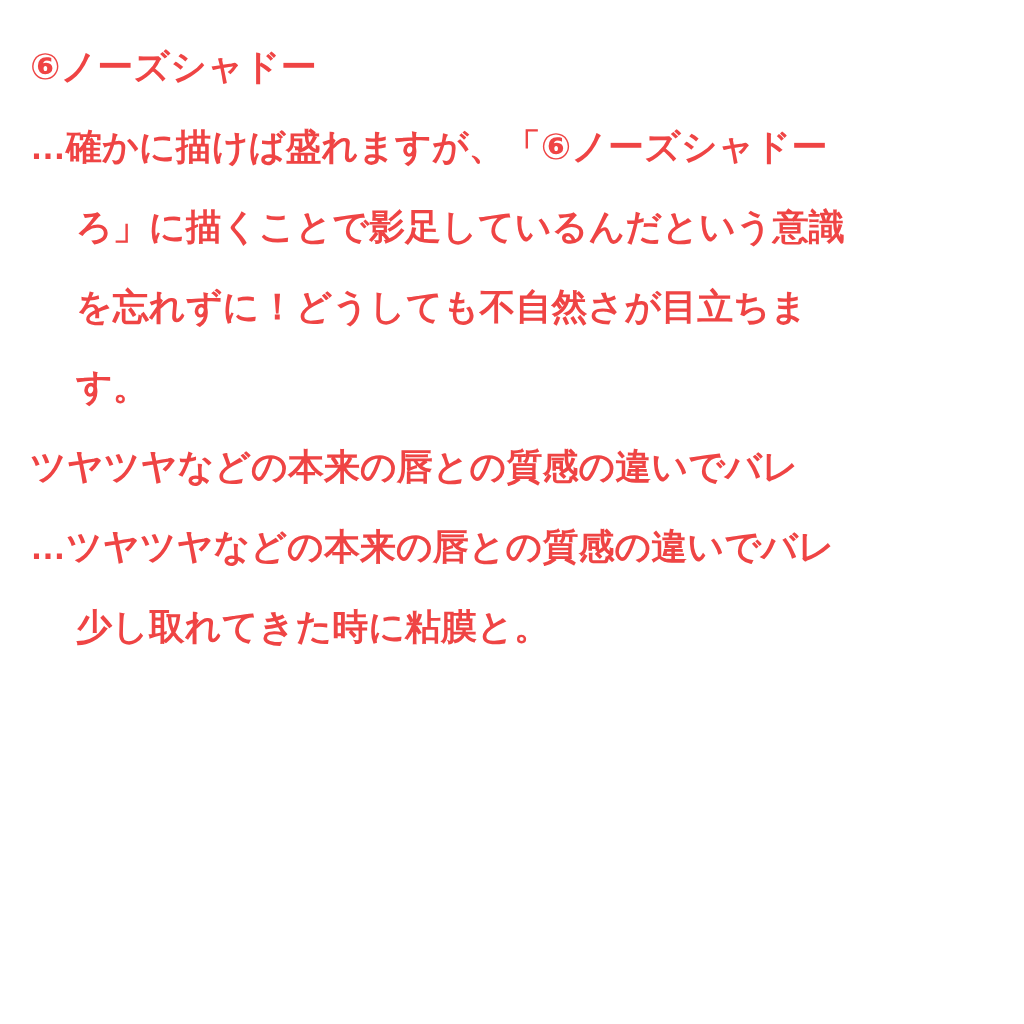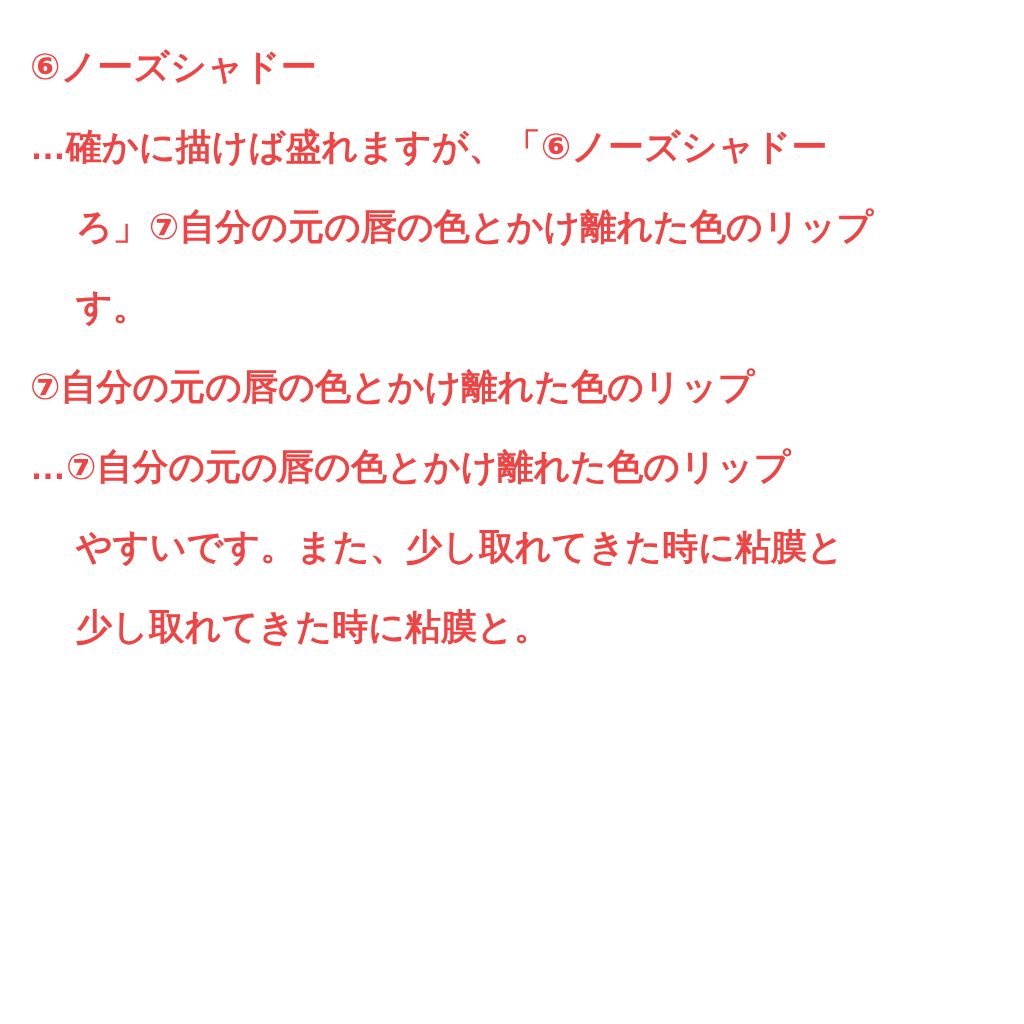--- a/index.html
+++ b/index.html
@@ -40,23 +40,23 @@
 </style>
 </head>
 <body>
 
 <div class="page">
   <div class="text-block">
 
     <div class="line">⑥ノーズシャドー</div>
 
     <div class="line">…確かに描けば盛れますが、「⑥ノーズシャドー</div>
-    <div class="line hang">ろ」⑦自分の元の唇の色とかけ離れた色のリップ</div>
+    <div class="line hang">ろ」に描くことで影足しているんだという意識</div>
+    <div class="line hang">を忘れずに！どうしても不自然さが目立ちま</div>
     <div class="line hang">す。</div>
 
-    <div class="line">⑦自分の元の唇の色とかけ離れた色のリップ</div>
+    <div class="line">ツヤツヤなどの本来の唇との質感の違いでバレ</div>
 
-    <div class="line">…⑦自分の元の唇の色とかけ離れた色のリップ</div>
-    <div class="line hang">やすいです。また、少し取れてきた時に粘膜と</div>
+    <div class="line">…ツヤツヤなどの本来の唇との質感の違いでバレ</div>
     <div class="line hang">少し取れてきた時に粘膜と。</div>
 
   </div>
 </div>
 
 </body></html>

